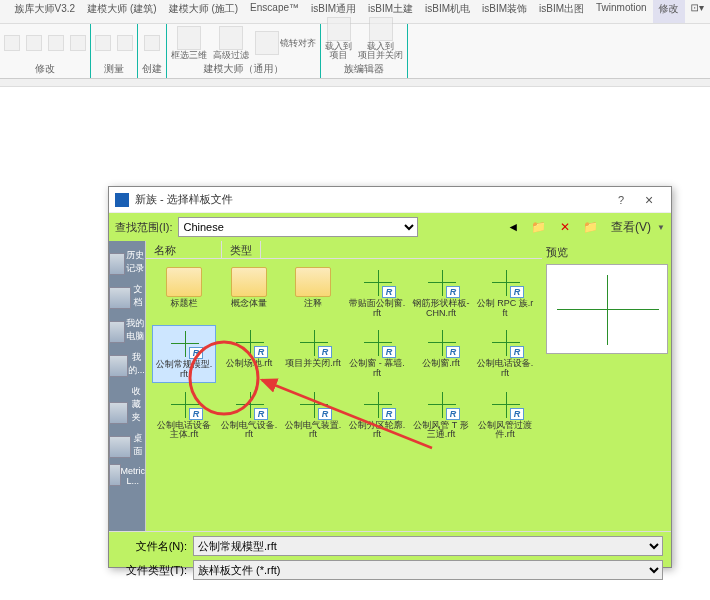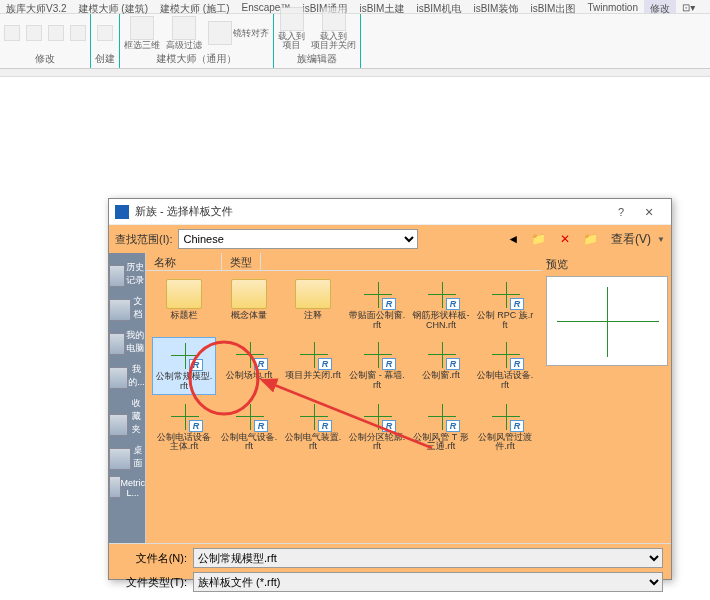--- a/index.html
+++ b/index.html
@@ -1,31 +1,31 @@
 <!DOCTYPE html>
 <html><head>
 <meta charset="utf-8">
 <style>
 * { box-sizing: border-box; margin: 0; padding: 0; }
 body { font-family: "Microsoft YaHei", Arial, sans-serif; font-size: 11px; background: #fff; width: 710px; height: 600px; overflow: hidden; position: relative; }
 
 
-.ribbon-tabs { display: flex; background: #f5f5f5; border-bottom: 1px solid #ddd; height: 14px; font-size: 10px; }
+.ribbon-tabs { display: flex; background: #f5f5f5; border-bottom: 1px solid #ddd; height: 24px; font-size: 10px; justify-content: flex-end; }
 .ribbon-tabs span { padding: 2px 6px; color: #555; cursor: pointer; }
 .ribbon-tabs span.active { background: #e0e0f0; }
 .ribbon-body { display: flex; background: #f8f8f8; height: 55px; border-bottom: 1px solid #ccc; }
 .ribbon-group { border-right: 1px solid #14b8a6; padding: 2px 4px; display: flex; flex-direction: column; justify-content: flex-end; align-items: center; }
 .ribbon-group .icons { display: flex; gap: 6px; flex: 1; align-items: center; }
 .ribbon-group .glabel { font-size: 10px; color: #666; text-align: center; padding-top: 2px; }
 .ribbon-icon { width: 24px; height: 24px; background: #eee; border: 1px solid #ccc; opacity: 0.6; }
 .ribbon-icon.small { width: 16px; height: 16px; }
 .ribbon-divider { height: 8px; background: #f0f0f0; border-bottom: 1px solid #ddd; }
 
 
-.dialog { position: absolute; left: 108px; top: 198px; width: 564px; height: 382px; background: #fdba74; border: 1px solid #888; box-shadow: 2px 2px 8px rgba(0,0,0,0.3); }
+.dialog { position: absolute; left: 108px; top: 186px; width: 564px; height: 382px; background: #bef264; border: 1px solid #888; box-shadow: 2px 2px 8px rgba(0,0,0,0.3); }
 .titlebar { display: flex; align-items: center; height: 26px; padding: 0 6px; background: #fff; border-bottom: 1px solid #eee; }
 .titlebar .aicon { width: 14px; height: 14px; background: #1a5fb4; margin-right: 6px; }
 .titlebar .title { flex: 1; font-size: 11px; color: #333; }
 .titlebar .close { width: 32px; text-align: center; font-size: 14px; color: #555; cursor: pointer; }
 .titlebar .qmark { width: 24px; text-align: center; color: #555; cursor: pointer; }
 
 .lookrow { display: flex; align-items: center; padding: 4px 6px; gap: 6px; }
 .lookrow label { font-size: 11px; color: #333; }
 .lookrow select { flex: 0 0 240px; height: 20px; font-size: 11px; background: #fff; border: 1px solid #999; }
 .lookrow .spacer { flex: 1; }
@@ -93,20 +93,27 @@
         <div class="ribbon-icon small"></div>
         <div class="ribbon-icon small"></div>
         <div class="ribbon-icon small"></div>
         <div class="ribbon-icon small"></div>
       </div>
       <div class="glabel">修改</div>
     </div>
     <div class="ribbon-group">
       <div class="icons">
         <div class="ribbon-icon small"></div>
+        <div class="ribbon-icon small"></div>
+      </div>
+      <div class="glabel">测量</div>
+    </div>
+    <div class="ribbon-group">
+      <div class="icons">
+        <div class="ribbon-icon small"></div>
       </div>
       <div class="glabel">创建</div>
     </div>
     <div class="ribbon-group">
       <div class="icons">
         <div style="display: flex; flex-direction: column; align-items: center; gap: 1px;">
           <div class="ribbon-icon"></div>
           <div style="font-size: 9px; color: rgb(102, 102, 102); text-align: center; white-space: pre-line; line-height: 1;">框选三维</div>
         </div>
         <div style="display: flex; flex-direction: column; align-items: center; gap: 1px;">

